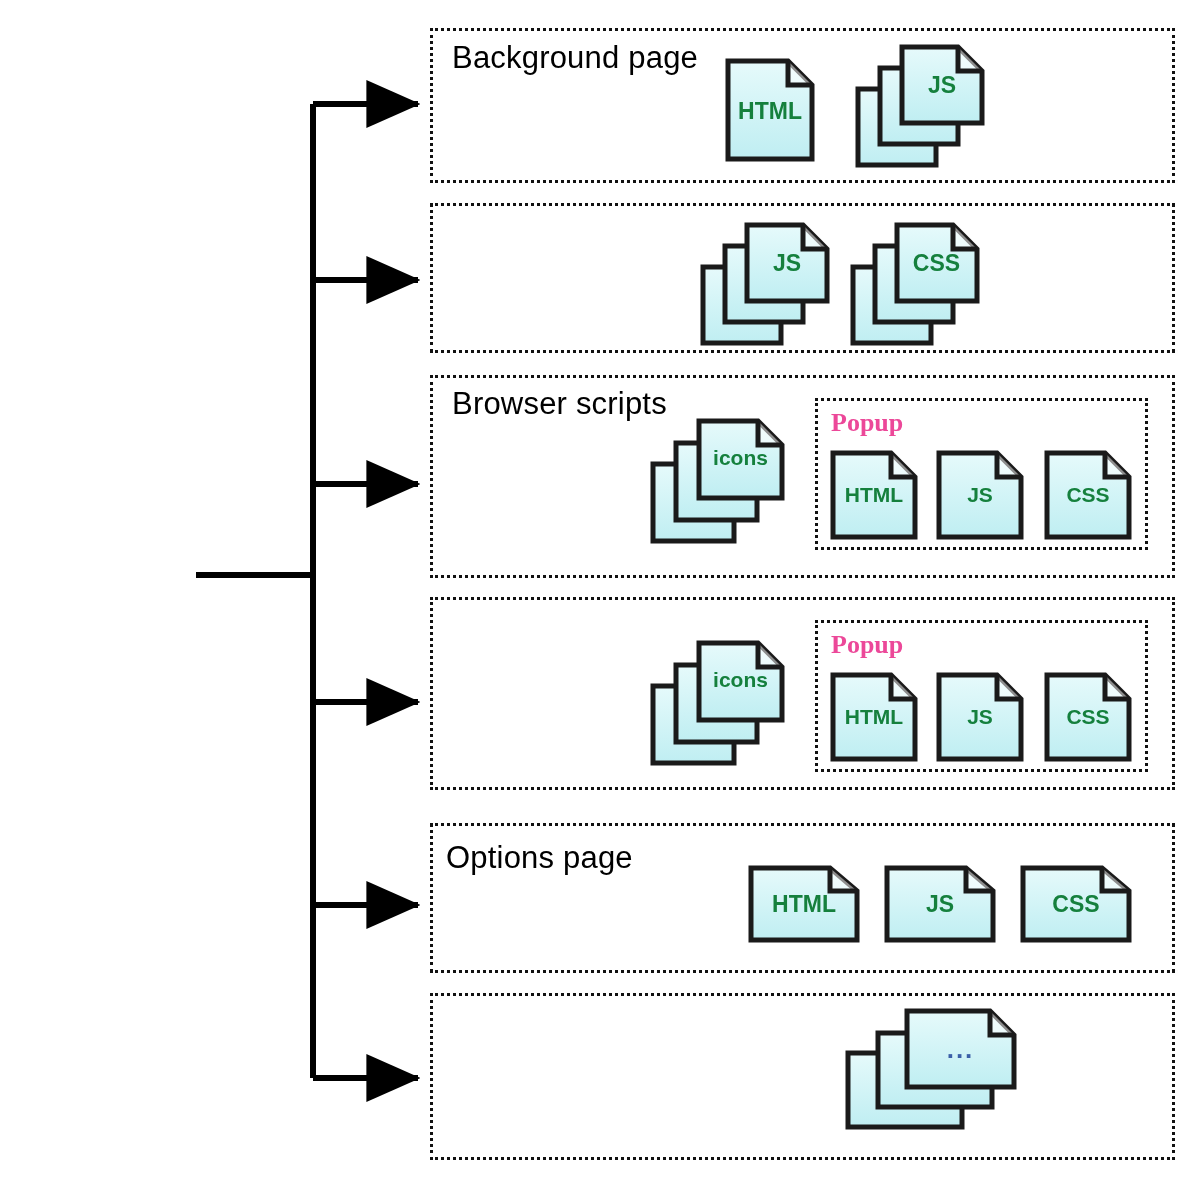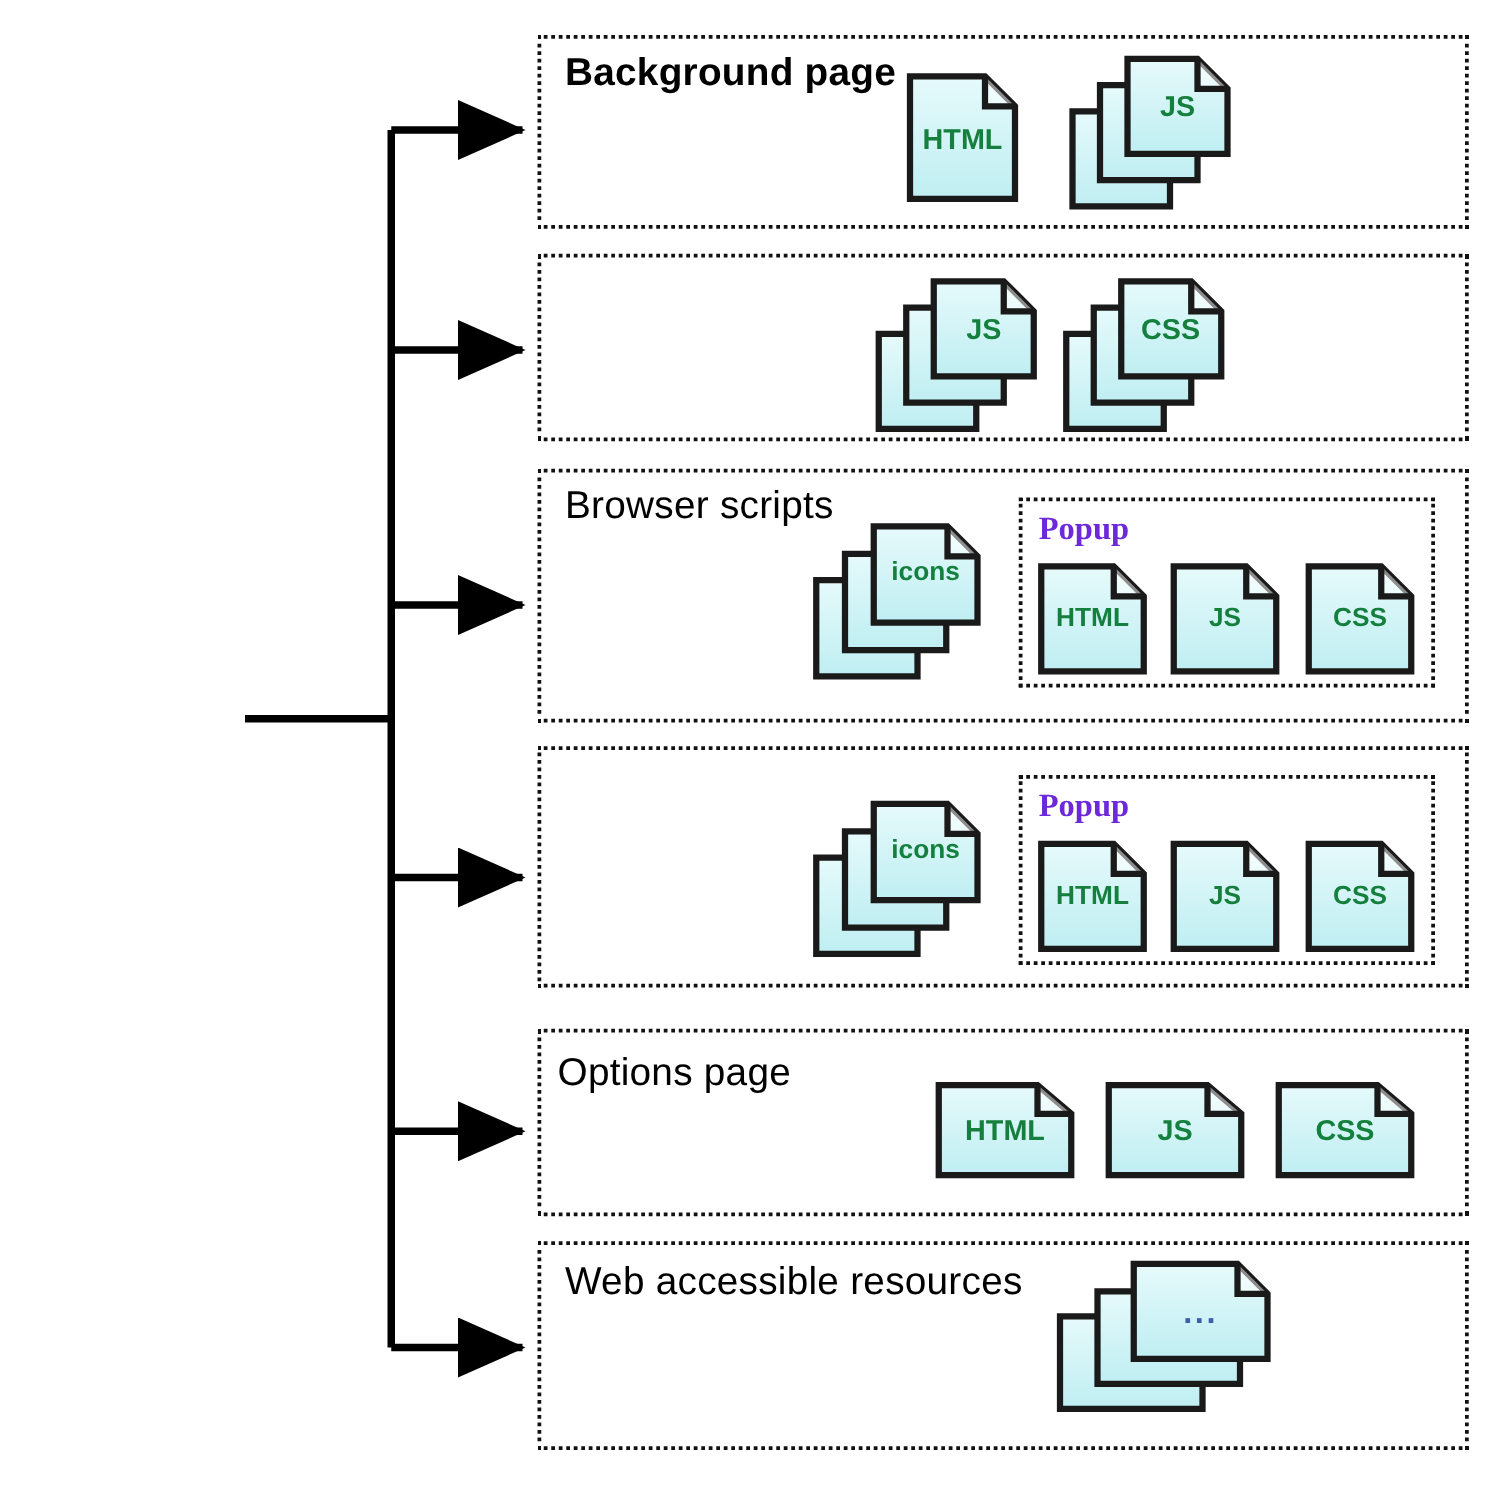--- a/index.html
+++ b/index.html
@@ -51,21 +51,21 @@
   .popup-box {
     position: absolute;
     border: 3px dotted #111111;
     box-sizing: border-box;
   }
   .popup-title {
     position: absolute;
     font-family: "Liberation Serif", serif;
     font-weight: 700;
     font-size: 26px;
-    color: #6d28d9;
+    color: #ec4899;
     white-space: nowrap;
   }
 
   
   .file {
     position: absolute;
   }
   .file svg {
     display: block;
     overflow: visible;
@@ -137,21 +137,21 @@
     <path d="M313,104 L418,104" stroke="#000000" stroke-width="6" fill="none" marker-end="url(#arrowhead)"></path>
     <path d="M313,280 L418,280" stroke="#000000" stroke-width="6" fill="none" marker-end="url(#arrowhead)"></path>
     <path d="M313,484 L418,484" stroke="#000000" stroke-width="6" fill="none" marker-end="url(#arrowhead)"></path>
     <path d="M313,702 L418,702" stroke="#000000" stroke-width="6" fill="none" marker-end="url(#arrowhead)"></path>
     <path d="M313,905 L418,905" stroke="#000000" stroke-width="6" fill="none" marker-end="url(#arrowhead)"></path>
     <path d="M313,1078 L418,1078" stroke="#000000" stroke-width="6" fill="none" marker-end="url(#arrowhead)"></path>
   </svg>
 
 
   <div class="section-box" style="left:430px; top:28px; width:745px; height:155px;"></div>
-  <div class="section-title" style="left:452px; top:40px;font-weight:bold;">Background page</div>
+  <div class="section-title" style="left:452px; top:40px;">Background page</div>
 
   <div class="file" style="left:725px; top:58px; width:90px; height:104px;">
     <svg width="90" height="104" viewBox="0 0 90 104">
       <path d="M3,3 L63,3 L87,27 L87,101 L3,101 Z" fill="url(#fileGrad)" stroke="#1a1a1a" stroke-width="5" stroke-linejoin="miter"></path>
       <path d="M63,3 L63,27 L87,27" fill="#ffffff" fill-opacity="0.5" stroke="#1a1a1a" stroke-width="5" stroke-linejoin="miter"></path>
     </svg>
     <div class="file-label" style="top:40px;">HTML</div>
   </div>
 
   <div class="file" style="left:855px; top:44px; width:130px; height:124px;">
@@ -286,21 +286,20 @@
 
   <div class="file" style="left:1020px; top:865px; width:112px; height:78px;">
     <svg width="112" height="78" viewBox="0 0 112 78">
       <path d="M3,3 L82,3 L109,26 L109,75 L3,75 Z" fill="url(#fileGrad)" stroke="#1a1a1a" stroke-width="5" stroke-linejoin="miter"></path>
       <path d="M82,3 L82,26 L109,26" fill="#ffffff" fill-opacity="0.5" stroke="#1a1a1a" stroke-width="5" stroke-linejoin="miter"></path>
     </svg>
     <div class="file-label" style="top:26px;">CSS</div>
   </div>
 
   <div class="section-box" style="left:430px; top:993px; width:745px; height:167px;"></div>
-  <div class="section-title" style="left:452px; top:1007px;">Web accessible resources</div>
 
   <div class="file" style="left:845px; top:1008px; width:172px; height:122px;">
     <svg width="172" height="122" viewBox="0 0 172 122">
       <path d="M3,45 L117,45 L117,119 L3,119 Z" fill="url(#fileGrad)" stroke="#1a1a1a" stroke-width="5" stroke-linejoin="miter"></path>
       <path d="M33,25 L147,25 L147,99 L33,99 Z" fill="url(#fileGrad)" stroke="#1a1a1a" stroke-width="5" stroke-linejoin="miter"></path>
       <path d="M62,3 L145,3 L169,27 L169,79 L62,79 Z" fill="url(#fileGrad)" stroke="#1a1a1a" stroke-width="5" stroke-linejoin="miter"></path>
       <path d="M145,3 L145,27 L169,27" fill="#ffffff" fill-opacity="0.5" stroke="#1a1a1a" stroke-width="5" stroke-linejoin="miter"></path>
     </svg>
     <div class="dots-label" style="top:26px; left:62px; right:3px;">...</div>
   </div>

